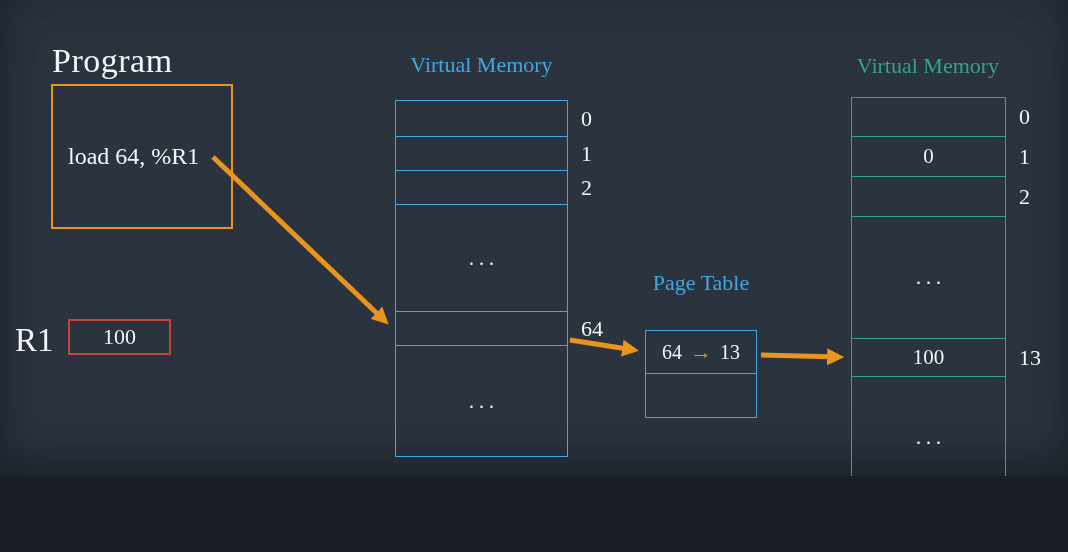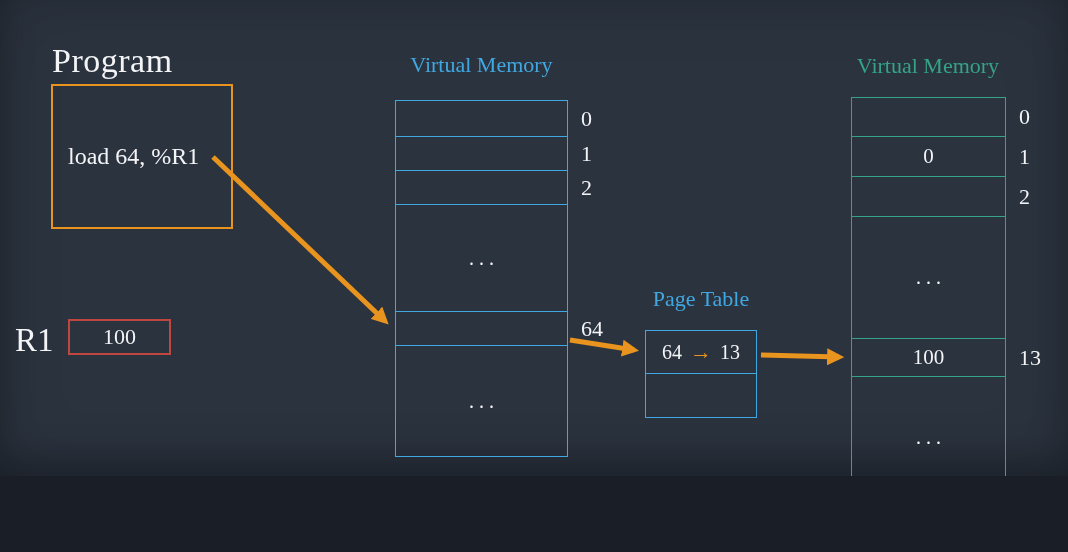--- a/index.html
+++ b/index.html
@@ -37,21 +37,21 @@
   .register-name { left: 15px; top: 322px; font-size: 33px; }
   .register-box {
     left: 68px; top: 319px; width: 103px; height: 36px;
     border: 2px solid var(--red, #c0473f);
     display: flex; align-items: center; justify-content: center;
     font-size: 22px;
   }
 
   .col-title { font-size: 22px; text-align: center; }
   .vm-title { left: 395px; top: 52px; width: 173px; color: var(--cyan, #41a7e0); }
-  .pt-title { left: 643px; top: 286px; width: 116px; color: var(--cyan, #41a7e0); }
+  .pt-title { left: 643px; top: 270px; width: 116px; color: var(--cyan, #41a7e0); }
   .pm-title { left: 840px; top: 53px; width: 176px; color: var(--teal, #35a386); }
 
   .mem-table { border-style: solid; border-width: 1.5px; }
   .vm-table { left: 395px; top: 100px; width: 173px; border-color: var(--cyan, #41a7e0); }
   .pm-table { left: 851px; top: 97px; width: 155px; border-color: var(--teal, #35a386); }
   .pt-table { left: 645px; top: 330px; width: 112px; border-color: var(--cyan, #41a7e0); }
   .vm-table .mem-row + .mem-row { border-top: 1.5px solid var(--cyan, #41a7e0); }
   .pm-table .mem-row + .mem-row { border-top: 1.5px solid var(--teal, #35a386); }
   .pt-table .mem-row + .mem-row { border-top: 1.5px solid var(--cyan, #41a7e0); }
 

